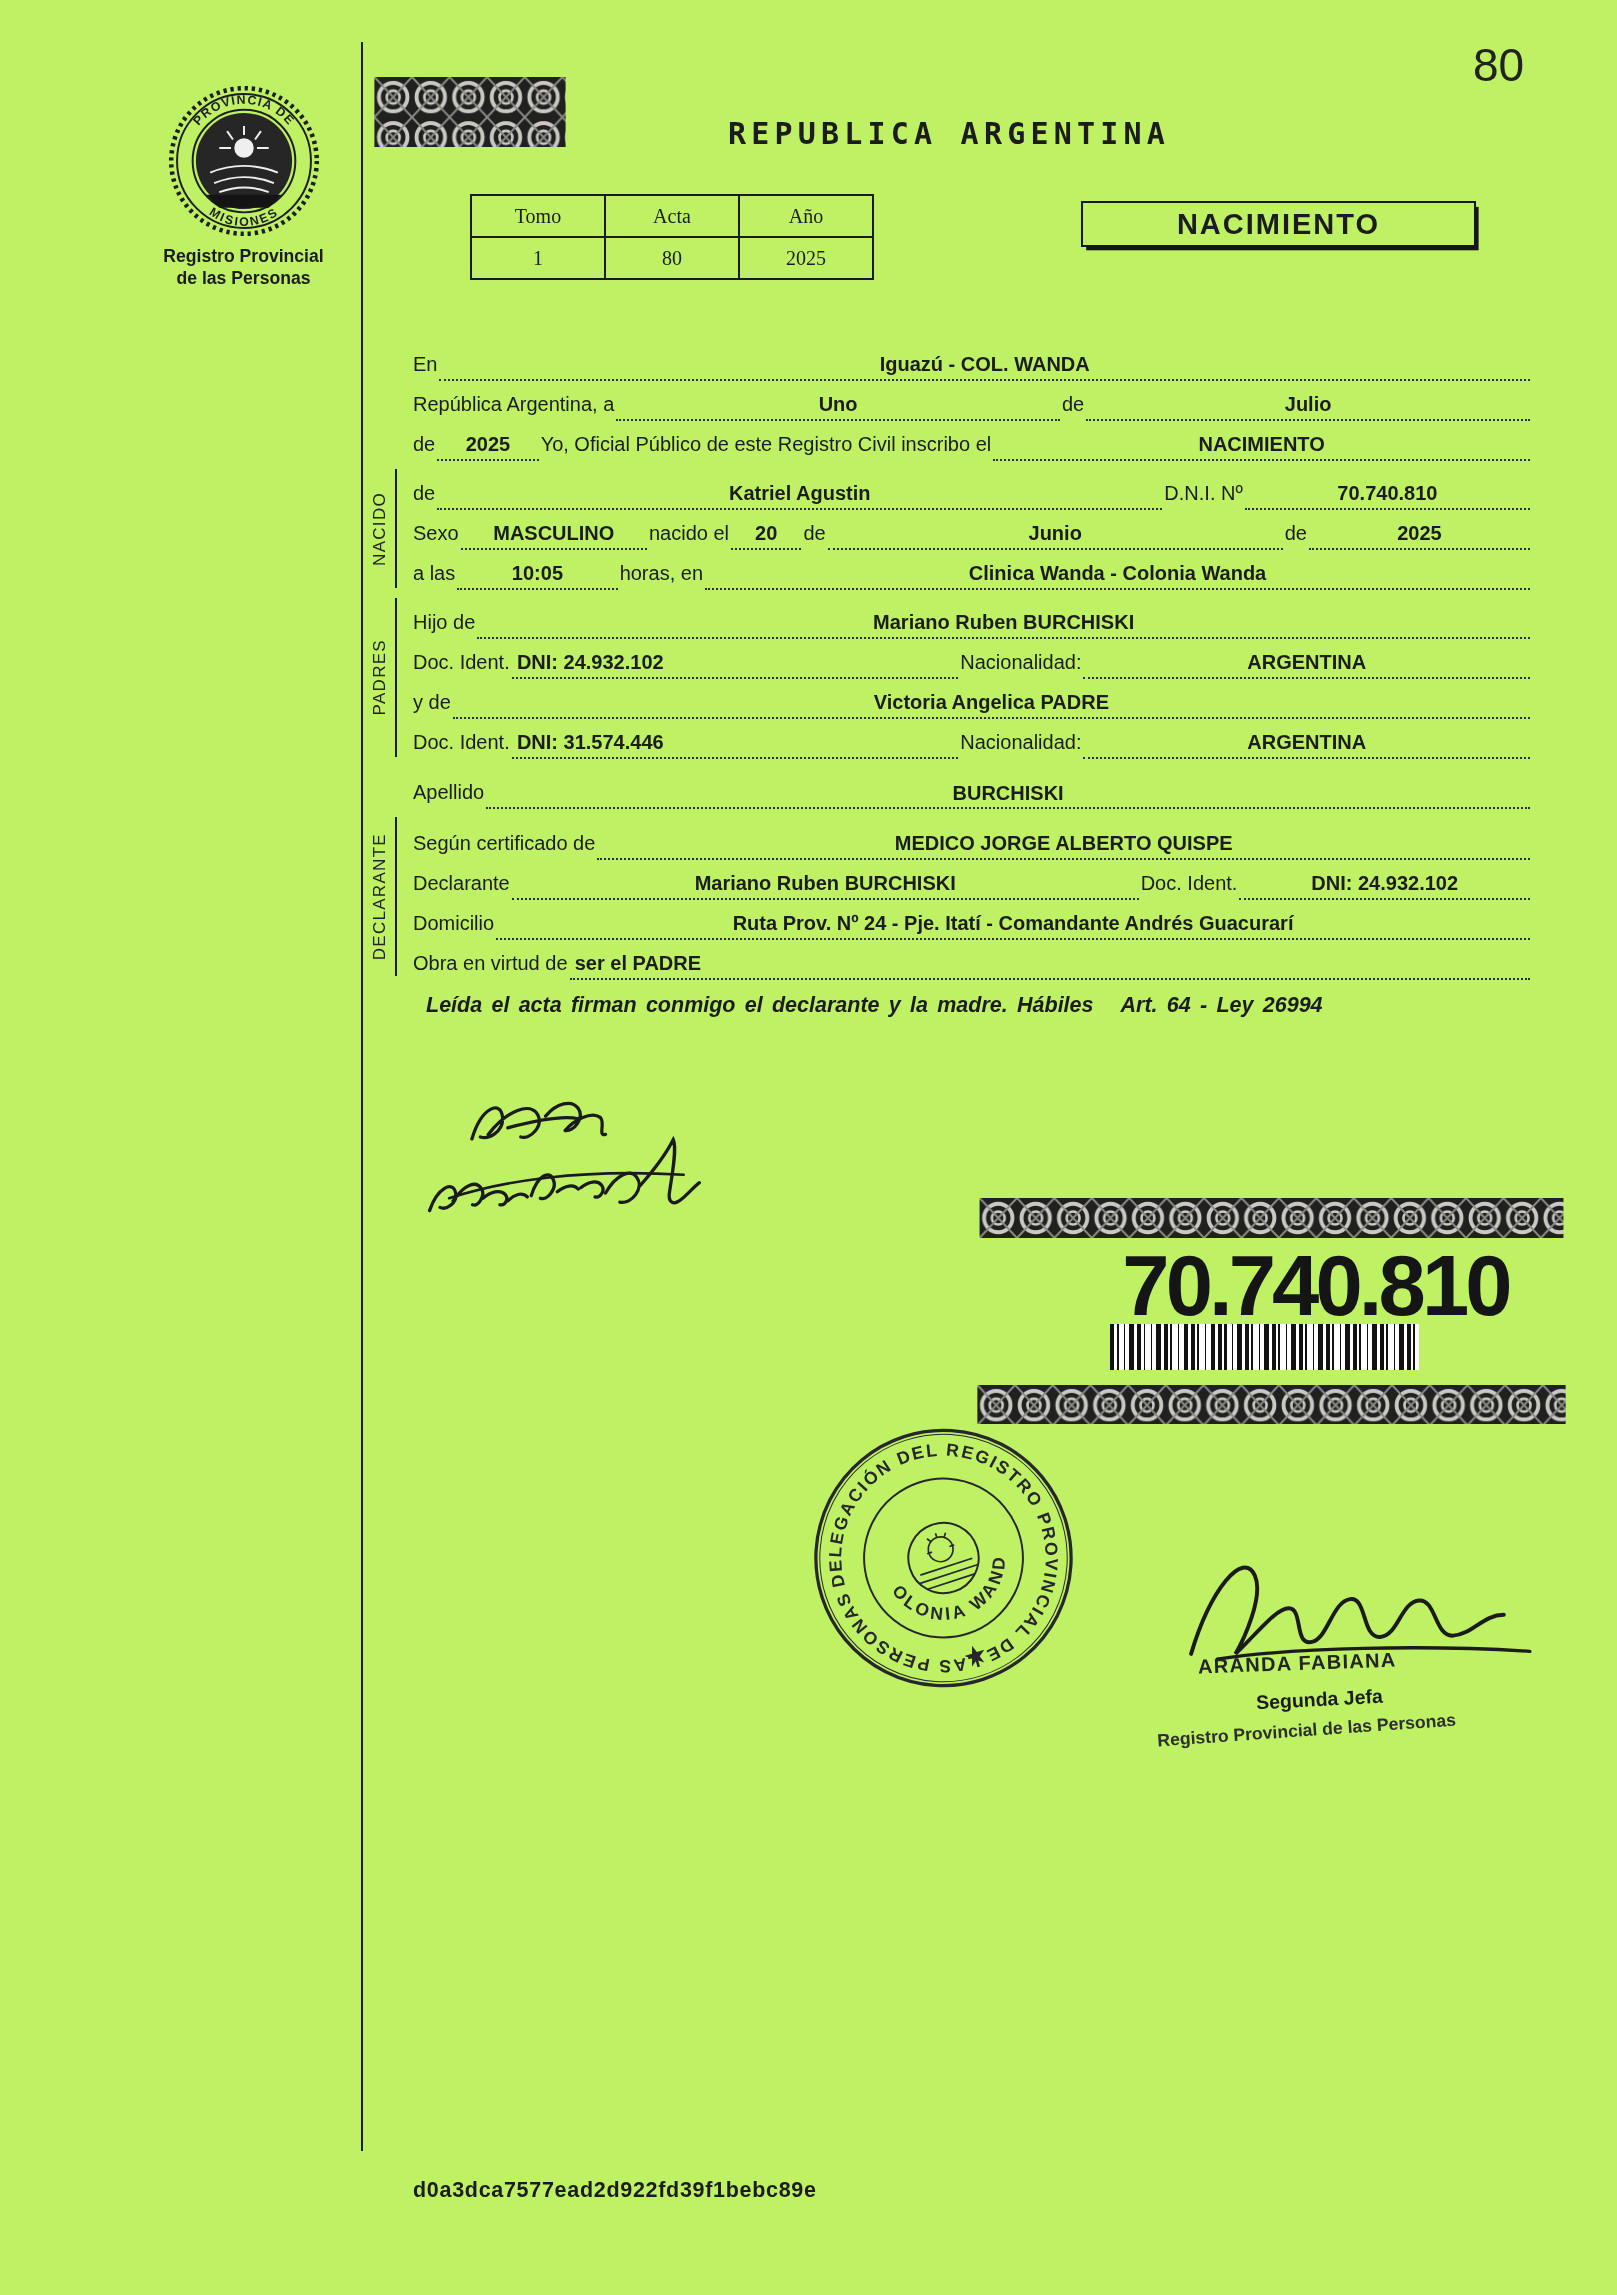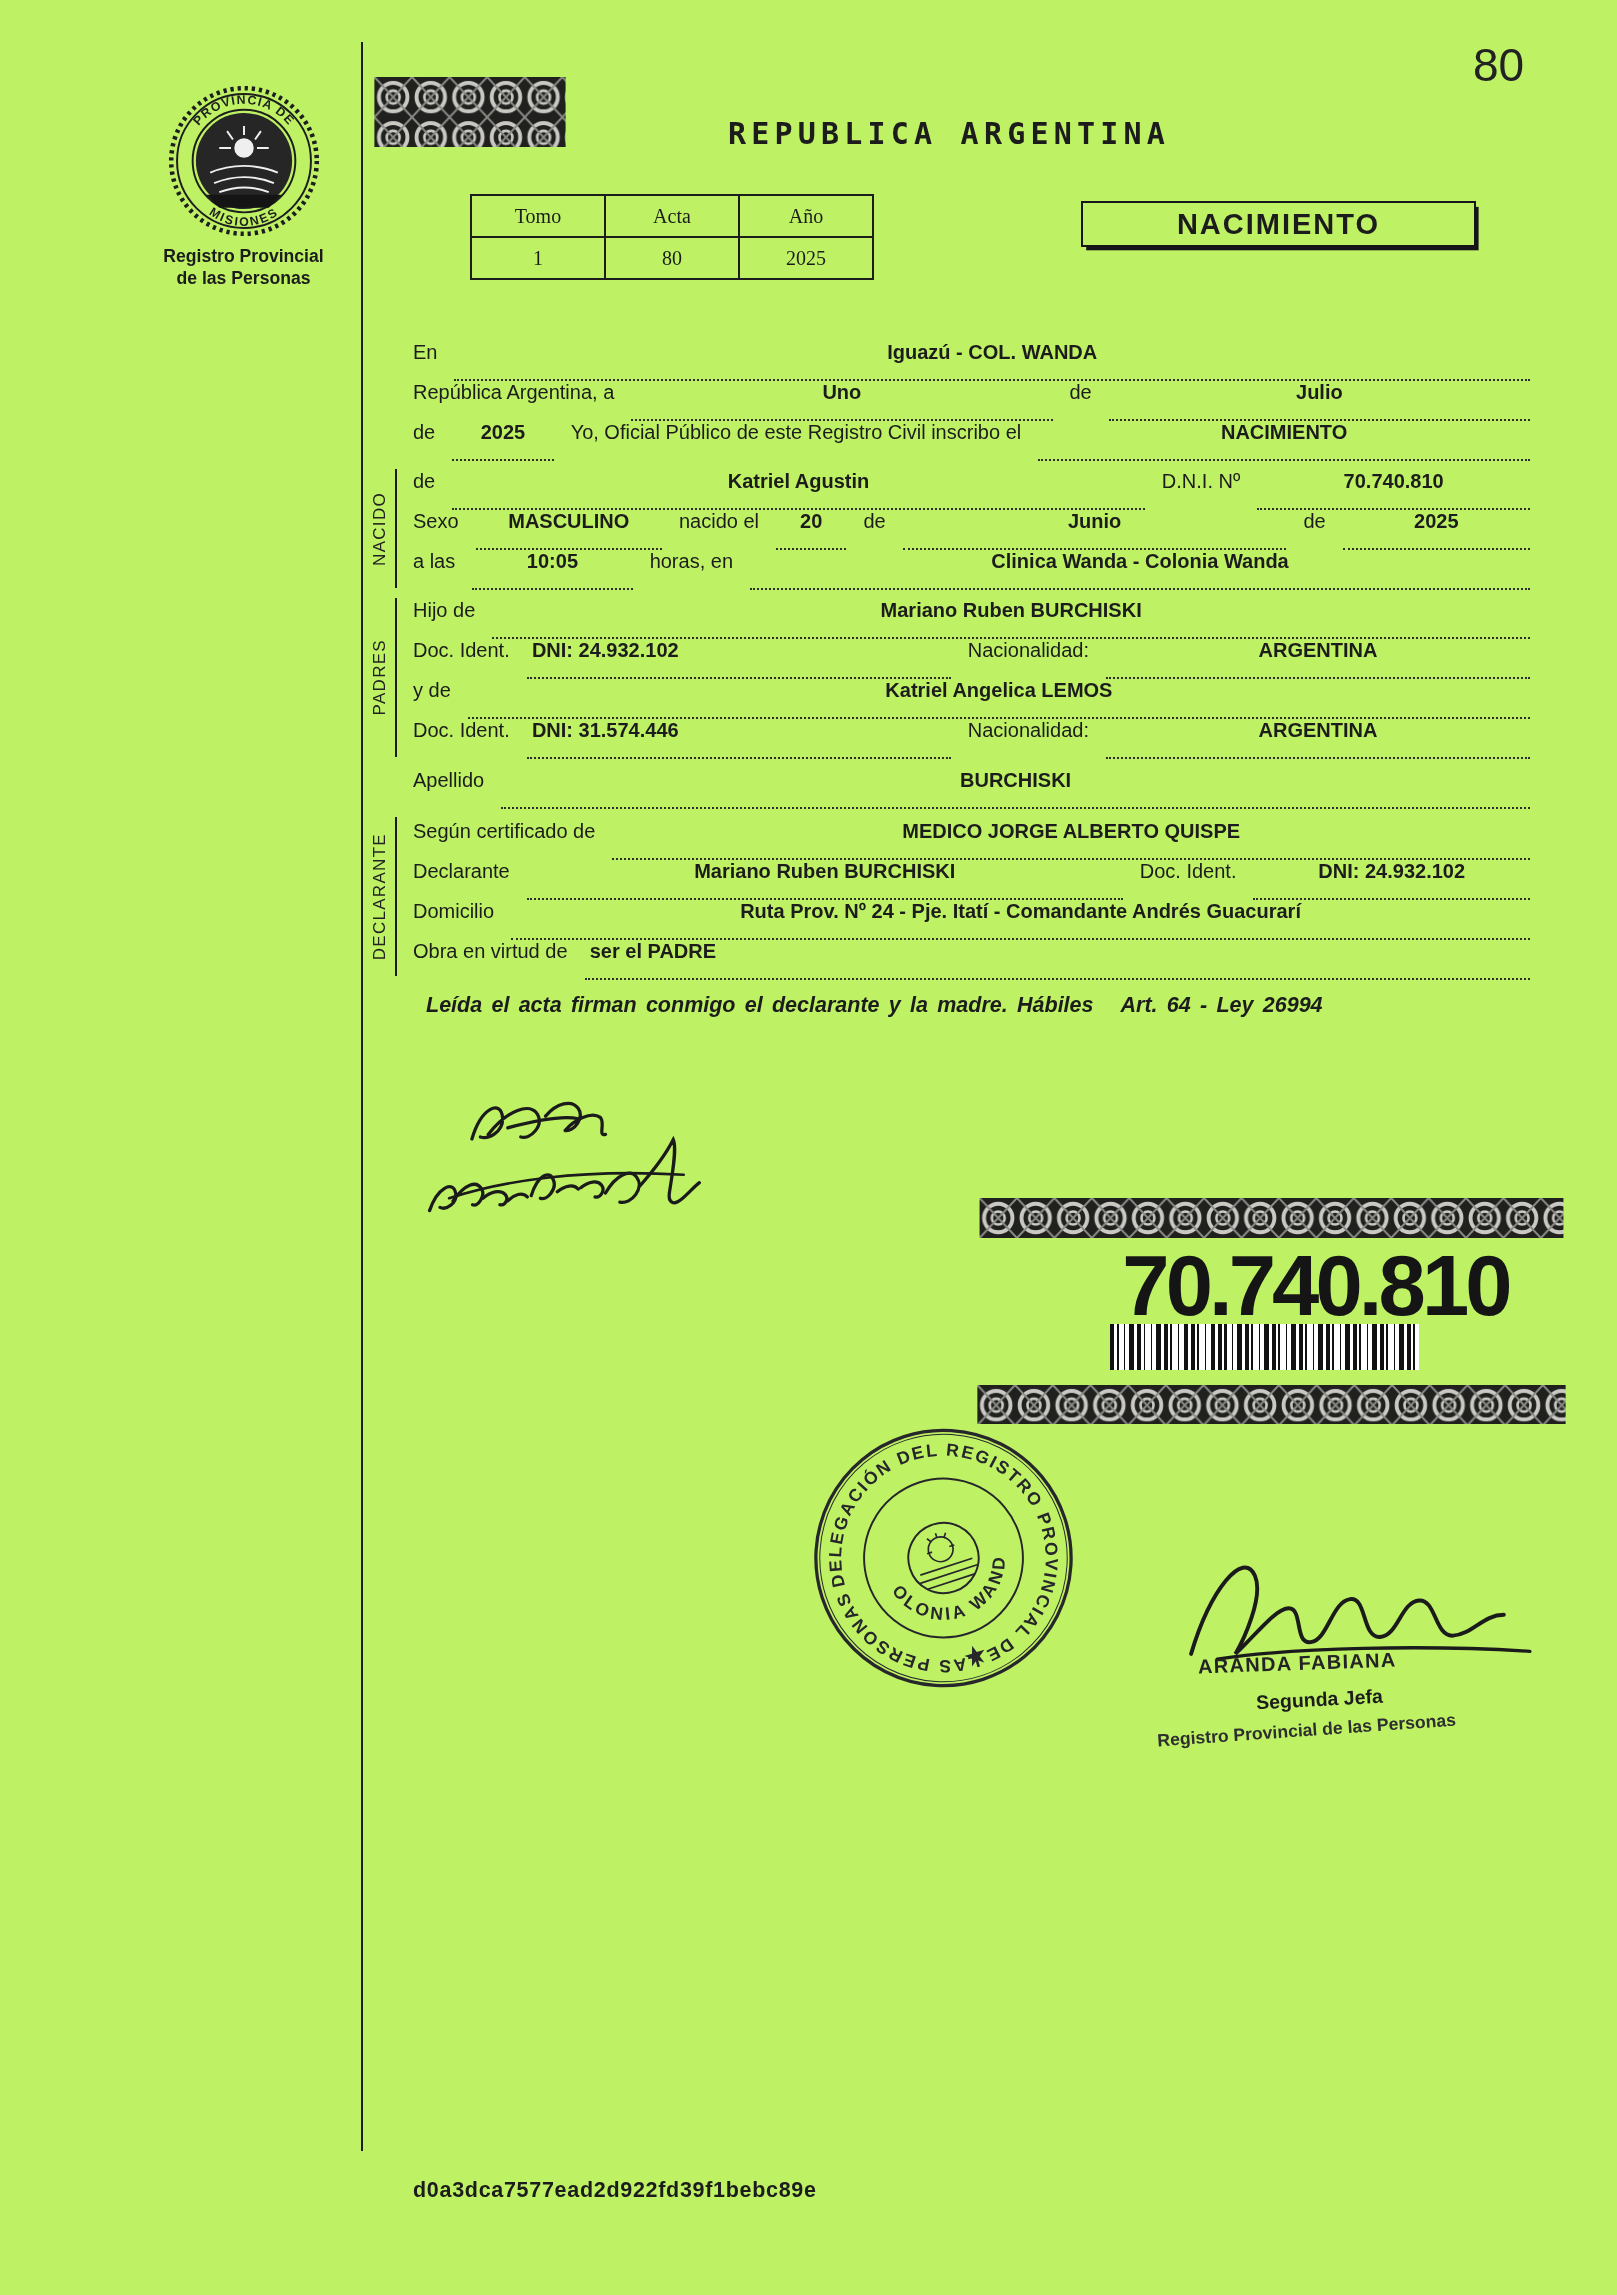--- a/index.html
+++ b/index.html
@@ -19,21 +19,21 @@
   }
   .rec-table{position:absolute; left:470px; top:194px; border-collapse:collapse; font-size:20px;}
   .rec-table td{border:2px solid #1c1c1c; width:130px; height:38px; text-align:center; vertical-align:middle;font-family:Liberation Serif, serif;}
   .type-box{
     position:absolute; left:1081px; top:201px; width:391px; height:42px;
     border:2.6px solid #15151a; box-shadow:3.9px 4.6px 0 -1.3px #15151a;
     display:flex; align-items:center; justify-content:center;
     font-size:29px; font-weight:bold; letter-spacing:2px;
   }
   .content{position:absolute; left:413px; top:341px; width:1117px; font-size:20px;}
-  .line{display:flex; height:40px; gap:17px;}
+  .line{display:flex; align-items:flex-end; height:40px; gap:2px;}
   .lbl{white-space:nowrap; padding-bottom:5.2px;}
   .fv{
     border-bottom:2.6px dotted #2d2d2d; font-weight:bold; text-align:center;
     padding:0 5.2px 2.6px; white-space:nowrap; min-width:0;
   }
   .fv.left{text-align:left;}
   .g09{flex:0.9 1 0} .g1{flex:1 1 0} .g16{flex:1.9 1 0} .g26{flex:2.6 1 0} .g22{flex:2.2 1 0}
   .w130{flex:0 0 91px} .w90{flex:0 0 60px} .w230{flex:0 0 150px} .w260{flex:0 0 176px}
   .gap14{margin-top:9px} .gap16{margin-top:10.4px}
   .section-tag{position:absolute; left:370px; display:flex; align-items:stretch; gap:5.2px;}
@@ -198,21 +198,21 @@
 
     <div class="line">
       <span class="lbl">Doc. Ident.</span>
       <span class="fv g1 left">DNI: 24.932.102</span>
       <span class="lbl">Nacionalidad:</span>
       <span class="fv g1">ARGENTINA</span>
     </div>
 
     <div class="line">
       <span class="lbl">y de</span>
-      <span class="fv g1">Katriel Angelica LEMOS</span>
+      <span class="fv g1">Victoria Angelica PADRE</span>
     </div>
 
     <div class="line">
       <span class="lbl">Doc. Ident.</span>
       <span class="fv g1 left">DNI: 31.574.446</span>
       <span class="lbl">Nacionalidad:</span>
       <span class="fv g1">ARGENTINA</span>
     </div>
 
     <div class="line gap16">

